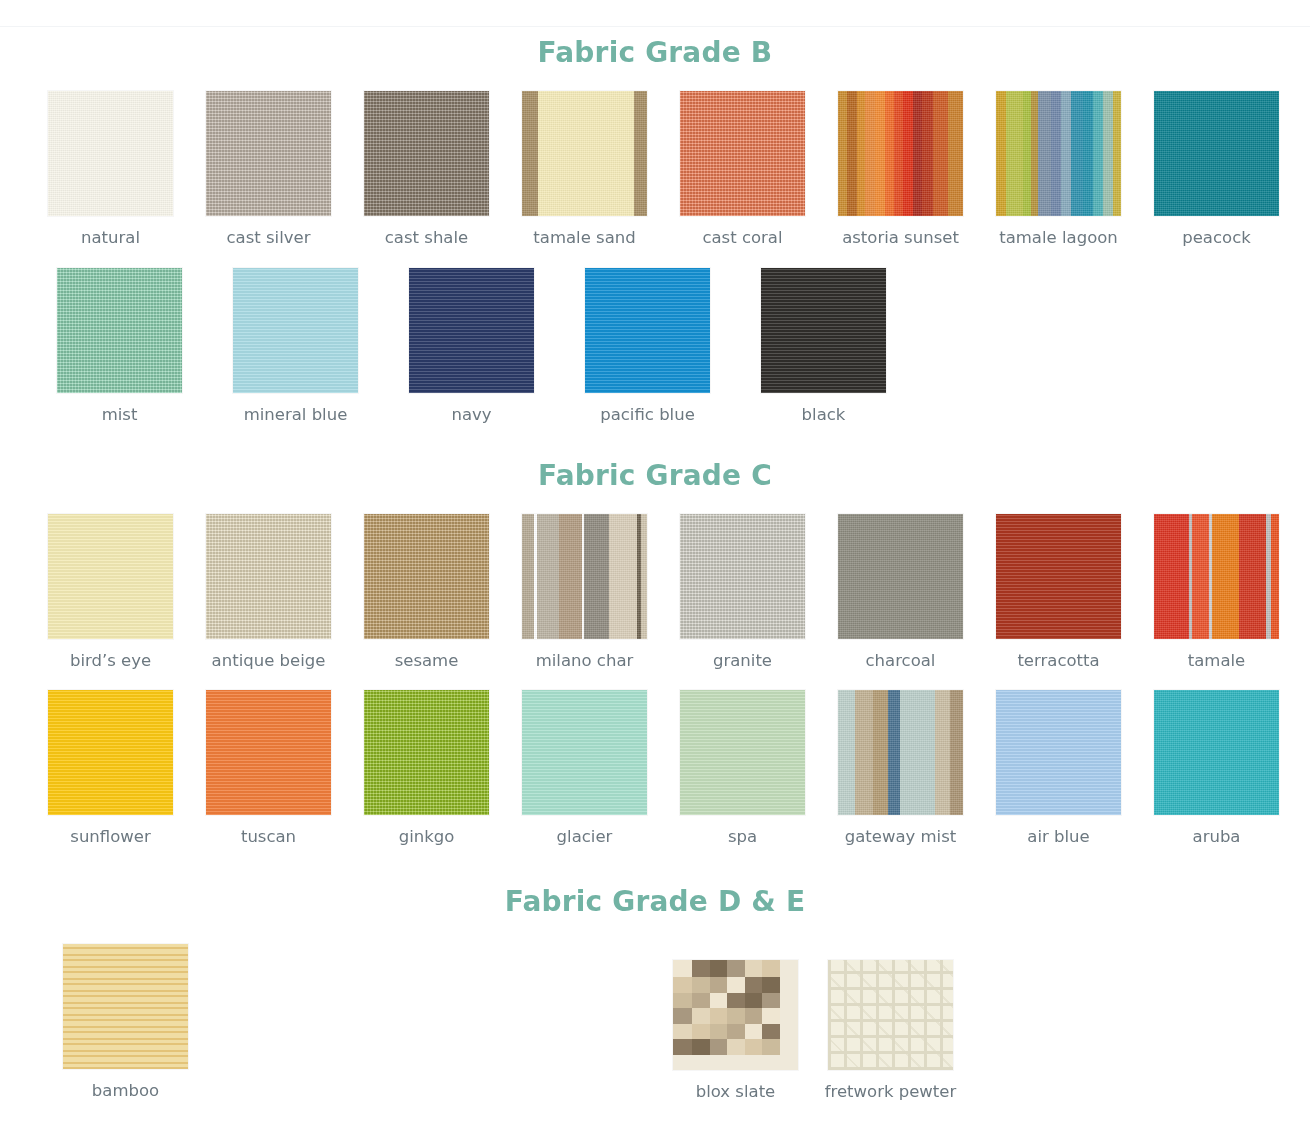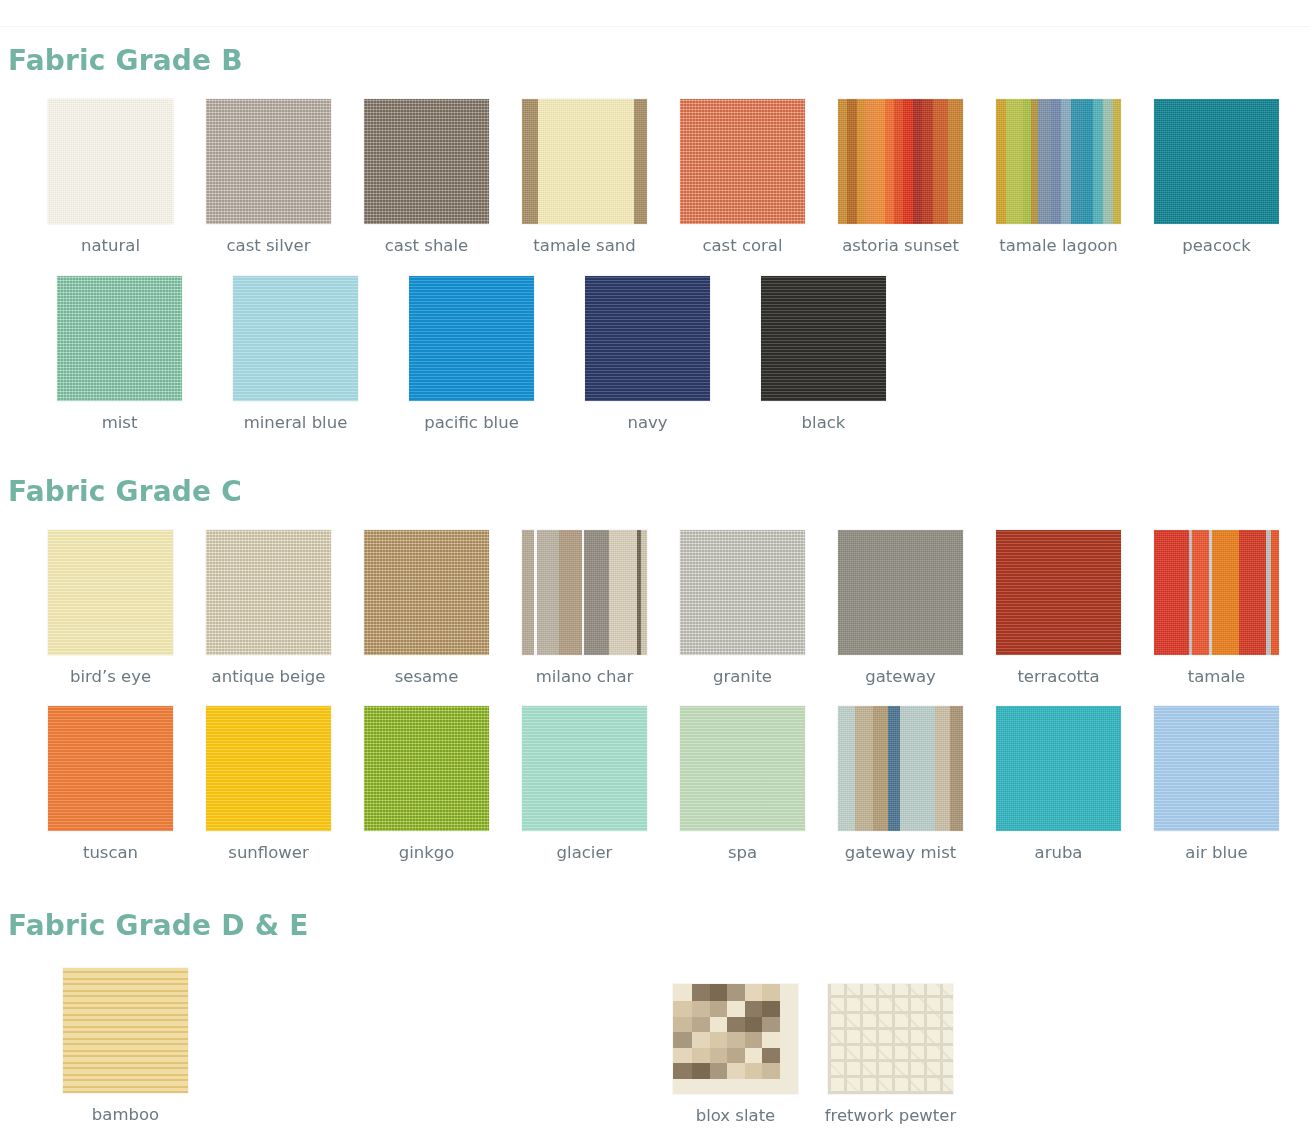--- a/index.html
+++ b/index.html
@@ -21,27 +21,27 @@
   .top-rule {
     position: absolute;
     top: 26px;
     left: 0;
     width: 1310px;
     height: 1px;
     background: #f2f4f6;
   }
   .section { width: 1310px; }
   .section-title {
-    text-align: left;
+    text-align: center;
     font-family: "DejaVu Sans", sans-serif;
     font-weight: bold;
     font-size: 28px;
     letter-spacing: 0.2px;
     color: #72b3a4;
-    margin: 8px;
+    margin: 0;
   }
   .title-b  { padding-top: 36px; padding-bottom: 0; }
   .title-c  { padding-top: 34px; padding-bottom: 0; }
   .title-de { padding-top: 38px; padding-bottom: 0; }
 
   .swatch-row {
     display: flex;
     flex-wrap: nowrap;
     padding-left: 46px;
     margin-top: 22px;
@@ -170,28 +170,28 @@
     <div class="swatch-row row-tight">
       <div class="swatch-cell">
         <div class="swatch-chip tex-coarse" id="chip-b1-0" style="background: rgb(142, 212, 179);"></div>
         <div class="swatch-label">mist</div>
       </div>
       <div class="swatch-cell">
         <div class="swatch-chip tex-h" id="chip-b1-1" style="background: rgb(169, 219, 228);"></div>
         <div class="swatch-label">mineral blue</div>
       </div>
       <div class="swatch-cell">
+        <div class="swatch-chip tex-h" id="chip-b1-3" style="background: rgb(43, 58, 103);"></div>
+        <div class="swatch-label">navy</div>
+      </div>
+      <div class="swatch-cell">
         <div class="swatch-chip tex-h" id="chip-b1-2" style="background: rgb(20, 144, 210);"></div>
         <div class="swatch-label">pacific blue</div>
       </div>
       <div class="swatch-cell">
-        <div class="swatch-chip tex-h" id="chip-b1-3" style="background: rgb(43, 58, 103);"></div>
-        <div class="swatch-label">navy</div>
-      </div>
-      <div class="swatch-cell">
         <div class="swatch-chip tex-h" id="chip-b1-4" style="background: rgb(48, 46, 43);"></div>
         <div class="swatch-label">black</div>
       </div>
     </div>
   </div>
 
   <div class="section">
     <h2 class="section-title title-c">Fabric Grade C</h2>
 
     <div class="swatch-row">
@@ -210,64 +210,64 @@
       <div class="swatch-cell">
         <div class="swatch-chip tex" id="chip-c0-3" style="background: linear-gradient(90deg, rgb(180, 168, 147) 0%, rgb(180, 168, 147) 10%, rgb(255, 255, 255) 10%, rgb(255, 255, 255) 12%, rgb(185, 177, 161) 12%, rgb(185, 177, 161) 30%, rgb(176, 154, 128) 30%, rgb(176, 154, 128) 48%, rgb(255, 255, 255) 48%, rgb(255, 255, 255) 50%, rgb(142, 137, 126) 50%, rgb(142, 137, 126) 70%, rgb(216, 205, 184) 70%, rgb(216, 205, 184) 92%, rgb(107, 95, 76) 92%, rgb(107, 95, 76) 95%, rgb(207, 196, 174) 95%, rgb(207, 196, 174) 100%);"></div>
         <div class="swatch-label">milano char</div>
       </div>
       <div class="swatch-cell">
         <div class="swatch-chip tex-coarse" id="chip-c0-4" style="background: rgb(212, 210, 200);"></div>
         <div class="swatch-label">granite</div>
       </div>
       <div class="swatch-cell">
         <div class="swatch-chip tex" id="chip-c0-5" style="background: rgb(140, 138, 126);"></div>
-        <div class="swatch-label">gateway</div>
+        <div class="swatch-label">charcoal</div>
       </div>
       <div class="swatch-cell">
         <div class="swatch-chip tex-h" id="chip-c0-6" style="background: rgb(171, 54, 32);"></div>
         <div class="swatch-label">terracotta</div>
       </div>
       <div class="swatch-cell">
         <div class="swatch-chip tex" id="chip-c0-7" style="background: linear-gradient(90deg, rgb(217, 50, 32) 0%, rgb(217, 50, 32) 28%, rgb(191, 191, 191) 28%, rgb(191, 191, 191) 30%, rgb(232, 81, 42) 30%, rgb(232, 81, 42) 44%, rgb(207, 207, 207) 44%, rgb(207, 207, 207) 46%, rgb(232, 123, 23) 46%, rgb(232, 123, 23) 68%, rgb(208, 53, 31) 68%, rgb(208, 53, 31) 90%, rgb(189, 189, 189) 90%, rgb(189, 189, 189) 94%, rgb(232, 81, 31) 94%, rgb(232, 81, 31) 100%);"></div>
         <div class="swatch-label">tamale</div>
       </div>
     </div>
 
     <div class="swatch-row row-tight">
       <div class="swatch-cell">
+        <div class="swatch-chip tex-h" id="chip-c1-1" style="background: rgb(251, 200, 19);"></div>
+        <div class="swatch-label">sunflower</div>
+      </div>
+      <div class="swatch-cell">
         <div class="swatch-chip tex-h" id="chip-c1-0" style="background: rgb(240, 125, 58);"></div>
         <div class="swatch-label">tuscan</div>
       </div>
       <div class="swatch-cell">
-        <div class="swatch-chip tex-h" id="chip-c1-1" style="background: rgb(251, 200, 19);"></div>
-        <div class="swatch-label">sunflower</div>
-      </div>
-      <div class="swatch-cell">
         <div class="swatch-chip tex-coarse" id="chip-c1-2" style="background: rgb(149, 192, 35);"></div>
         <div class="swatch-label">ginkgo</div>
       </div>
       <div class="swatch-cell">
         <div class="swatch-chip tex-h" id="chip-c1-3" style="background: rgb(168, 224, 205);"></div>
         <div class="swatch-label">glacier</div>
       </div>
       <div class="swatch-cell">
         <div class="swatch-chip tex-h" id="chip-c1-4" style="background: rgb(195, 221, 187);"></div>
         <div class="swatch-label">spa</div>
       </div>
       <div class="swatch-cell">
         <div class="swatch-chip tex" id="chip-c1-5" style="background: linear-gradient(90deg, rgb(188, 207, 201) 0%, rgb(188, 207, 201) 14%, rgb(192, 176, 146) 14%, rgb(192, 176, 146) 28%, rgb(178, 154, 114) 28%, rgb(178, 154, 114) 40%, rgb(72, 113, 143) 40%, rgb(72, 113, 143) 50%, rgb(185, 205, 200) 50%, rgb(185, 205, 200) 78%, rgb(201, 189, 163) 78%, rgb(201, 189, 163) 90%, rgb(168, 146, 114) 90%, rgb(168, 146, 114) 100%);"></div>
         <div class="swatch-label">gateway mist</div>
       </div>
       <div class="swatch-cell">
+        <div class="swatch-chip tex-h" id="chip-c1-6" style="background: rgb(169, 205, 238);"></div>
+        <div class="swatch-label">air blue</div>
+      </div>
+      <div class="swatch-cell">
         <div class="swatch-chip tex" id="chip-c1-7" style="background: rgb(44, 179, 189);"></div>
         <div class="swatch-label">aruba</div>
-      </div>
-      <div class="swatch-cell">
-        <div class="swatch-chip tex-h" id="chip-c1-6" style="background: rgb(169, 205, 238);"></div>
-        <div class="swatch-label">air blue</div>
       </div>
     </div>
   </div>
 
   <div class="section">
     <h2 class="section-title title-de">Fabric Grade D &amp; E</h2>
 
     <div class="de-row">
       <div class="de-cell de-bamboo">
         <div class="swatch-chip" id="chip-de-0" style="background: repeating-linear-gradient(0deg, rgb(227, 195, 120) 0px, rgb(227, 195, 120) 2px, rgb(240, 221, 164) 2px, rgb(240, 221, 164) 5px, rgb(227, 195, 120) 5px, rgb(227, 195, 120) 7px, rgb(240, 221, 164) 7px, rgb(240, 221, 164) 12px);"></div>

